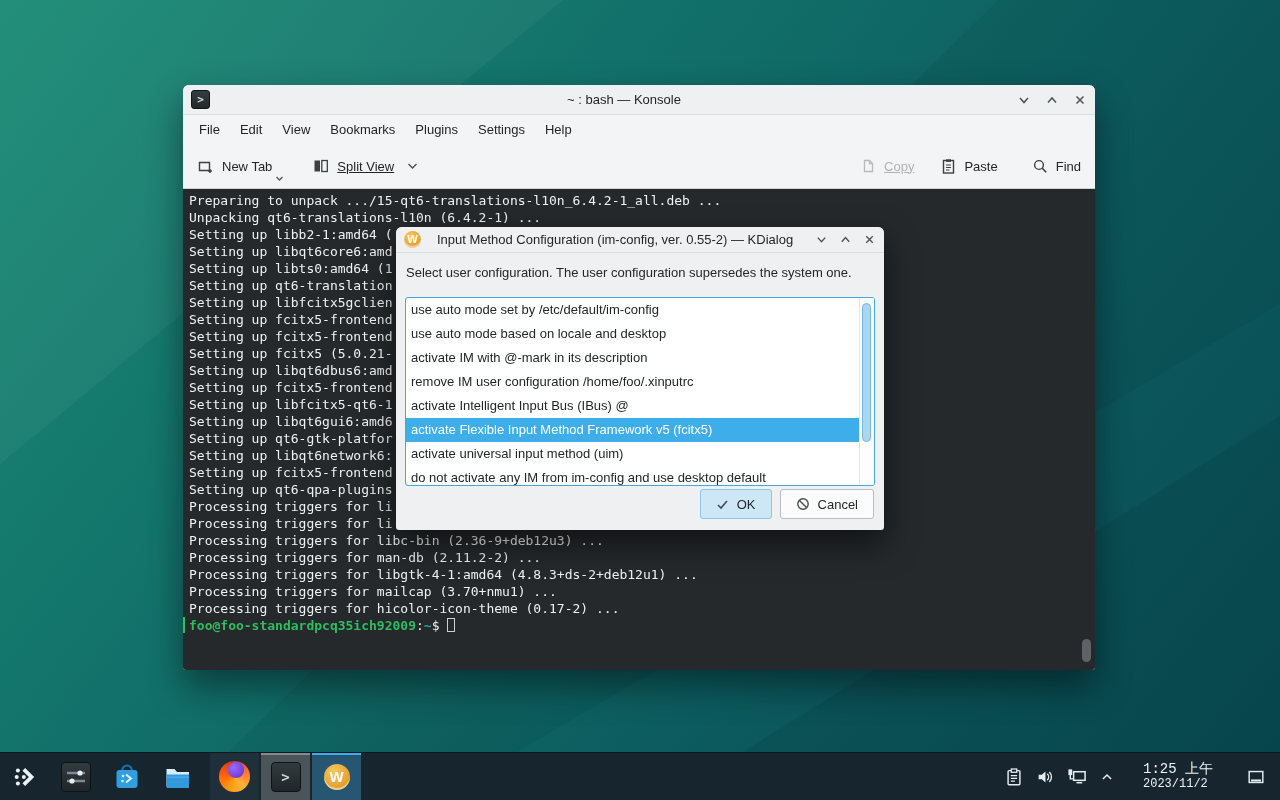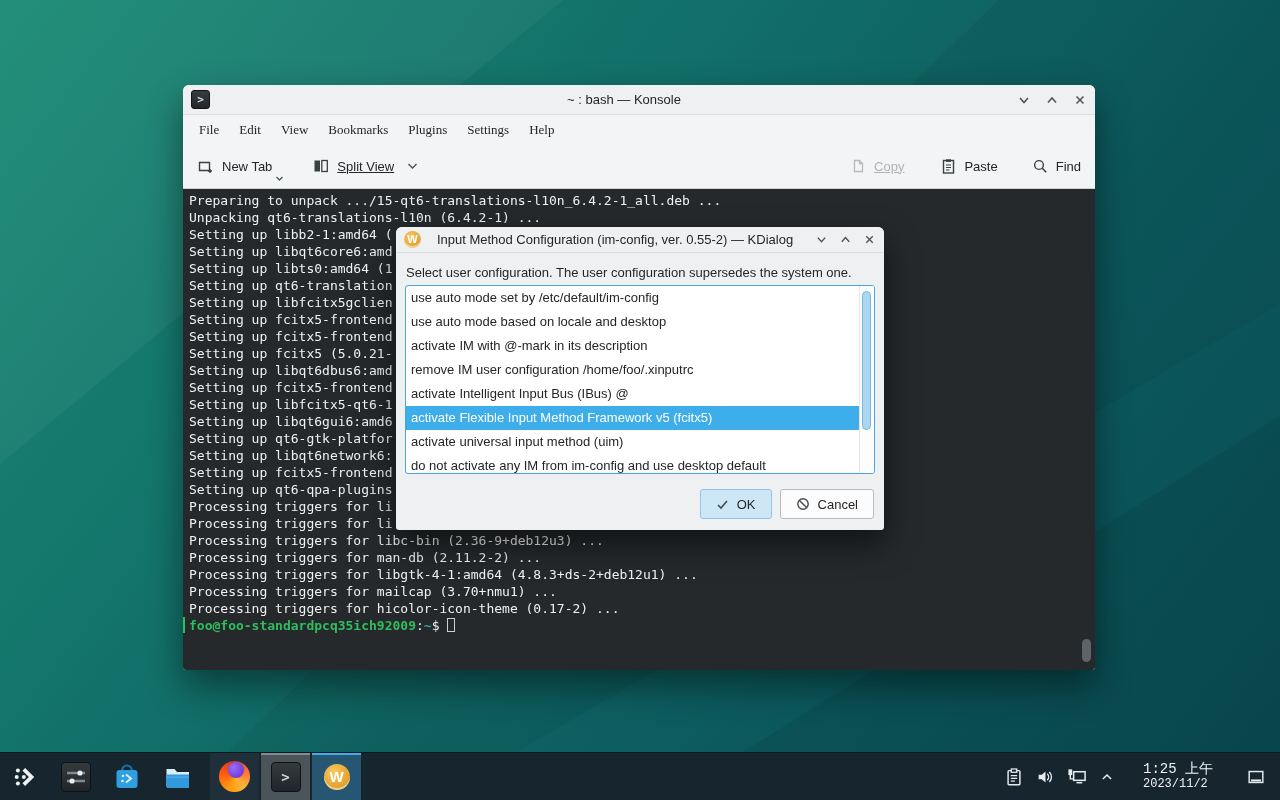--- a/index.html
+++ b/index.html
@@ -26,21 +26,21 @@
   .konsole { position:absolute; left:183px; top:85px; width:912px; height:585px;
              display:flex; flex-direction:column; background:#f3f4f5;
              border-radius:6px 6px 3px 3px; box-shadow:0 16px 36px rgba(0,0,0,0.45);
              overflow:hidden; }
   .konsole .titlebar { height:30px; }
   .app-icon { width:19px; height:19px; border-radius:3px;
               background:linear-gradient(180deg,#353d41,#22282b); border:1px solid #101416;
               color:#d5dadd; font:bold 11px/17px "DejaVu Sans Mono",monospace; text-align:center; flex:none; }
   .menubar { height:29px; display:flex; align-items:center; padding:0 6px; background:#f3f4f5;
              font-size:13px; color:#232627; flex:none; }
-  .menu-item { padding:0 10px;font-family:Liberation Serif, serif; }
+  .menu-item { padding:0 10px; }
   .toolbar { height:45px; display:flex; align-items:center; padding:0 14px; background:#f3f4f5;
              border-bottom:1px solid #cfd3d5; font-size:13px; color:#232627; flex:none; }
   .tool-btn { display:flex; align-items:center; gap:7px; margin-right:26px; position:relative; }
   .tool-btn svg { display:block; }
   .tool-btn .mini-chevron { position:absolute; right:-12px; bottom:-7px; }
   .tool-right { margin-left:auto; display:flex; align-items:center; gap:26px; }
   .tool-btn.disabled { color:#b0b3b5; }
 
   
   .terminal { position:relative; flex:1; background:#25292c; overflow:hidden;
@@ -58,21 +58,21 @@
   .kdialog { position:absolute; left:396px; top:227px; width:488px; height:303px;
              background:#eff0f1; border-radius:6px 6px 3px 3px;
              box-shadow:0 14px 32px rgba(0,0,0,0.55); overflow:hidden; z-index:5; }
   .kdialog .titlebar { height:26px; }
   .kdialog .tb-title { left:30px; right:80px; }
   .w-icon { width:17px; height:17px; border-radius:50%; flex:none;
             background:radial-gradient(circle at 38% 30%,#f7c95e,#e7a433 60%,#cf8a20);
             box-shadow:inset 0 -2px 0 rgba(255,255,255,0.5);
             color:#fff; font:bold 11px/17px "Liberation Sans",sans-serif; text-align:center; }
   .dlg-message { margin:12px 10px 0; font-size:13px; color:#232627; }
-  .listbox { position:absolute; left:9px; right:9px; top:58px; height:189px;
+  .listbox { position:absolute; left:9px; right:9px; top:70px; height:189px;
              background:#ffffff; border:1px solid #45a7de; border-radius:3px; overflow:hidden; }
   .list-item { height:24px; line-height:24px; padding-left:5px; margin-right:15px;
                font-size:13px; color:#232627; white-space:nowrap; overflow:hidden; }
   .list-item.selected { background:#3daee9; color:#ffffff; }
   .list-scrolltrack { position:absolute; top:0; right:0; width:15px; height:100%;
                       border-left:1px solid #e3e6e8; background:#fdfdfd; }
   .list-scrollthumb { position:absolute; top:5px; left:2px; width:9px; height:139px;
                       background:#abd6f0; border:1px solid #74b9e3; border-radius:5px; }
   .dlg-buttons { position:absolute; right:10px; bottom:11px; display:flex; gap:8px; }
   .btn { height:30px; display:flex; align-items:center; gap:8px; padding:0 15px;
@@ -170,21 +170,21 @@
             </svg>
           </span>
         <span>Split View</span>
         <span style="margin-left:6px;">
             <svg width="11" height="8" viewBox="0 0 11 8">
               <polyline points="1.5,2 5.5,6 9.5,2" fill="none" stroke="#4d5357" stroke-width="1.4"></polyline>
             </svg>
           </span>
       </div>
       <div class="tool-right">
-        <div class="tool-btn disabled" style="margin-right:10px;text-decoration:underline;">
+        <div class="tool-btn disabled" style="margin-right:0;text-decoration:underline;">
           <span>
               <svg width="17" height="17" viewBox="0 0 17 17">
                 <path d="M4.5,2.5 h5 l3,3 v8 h-8 z" fill="none" stroke="#b7babc" stroke-width="1.3"></path>
                 <path d="M9.5,2.5 v3 h3" fill="none" stroke="#b7babc" stroke-width="1.3"></path>
               </svg>
             </span>
           <span>Copy</span>
         </div>
         <div class="tool-btn" style="margin-right:8px;">
           <span>

